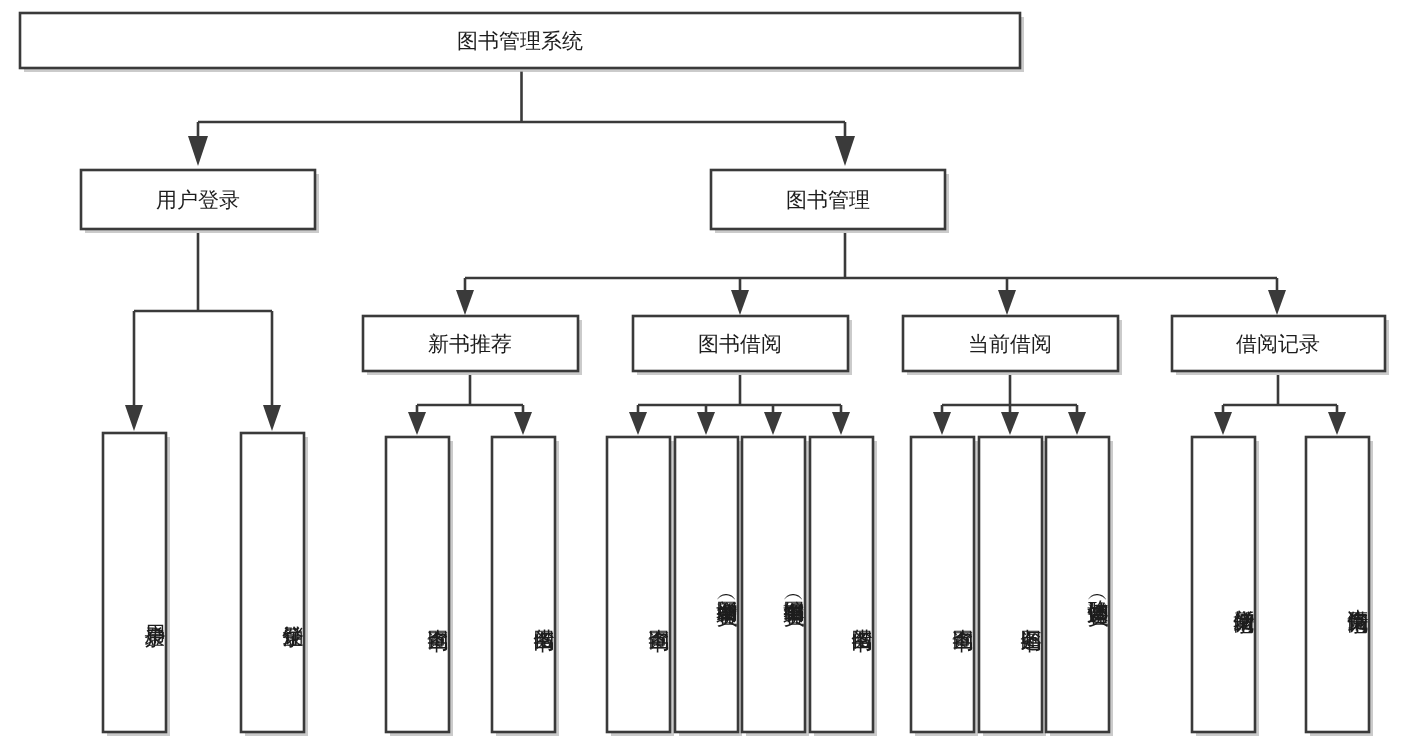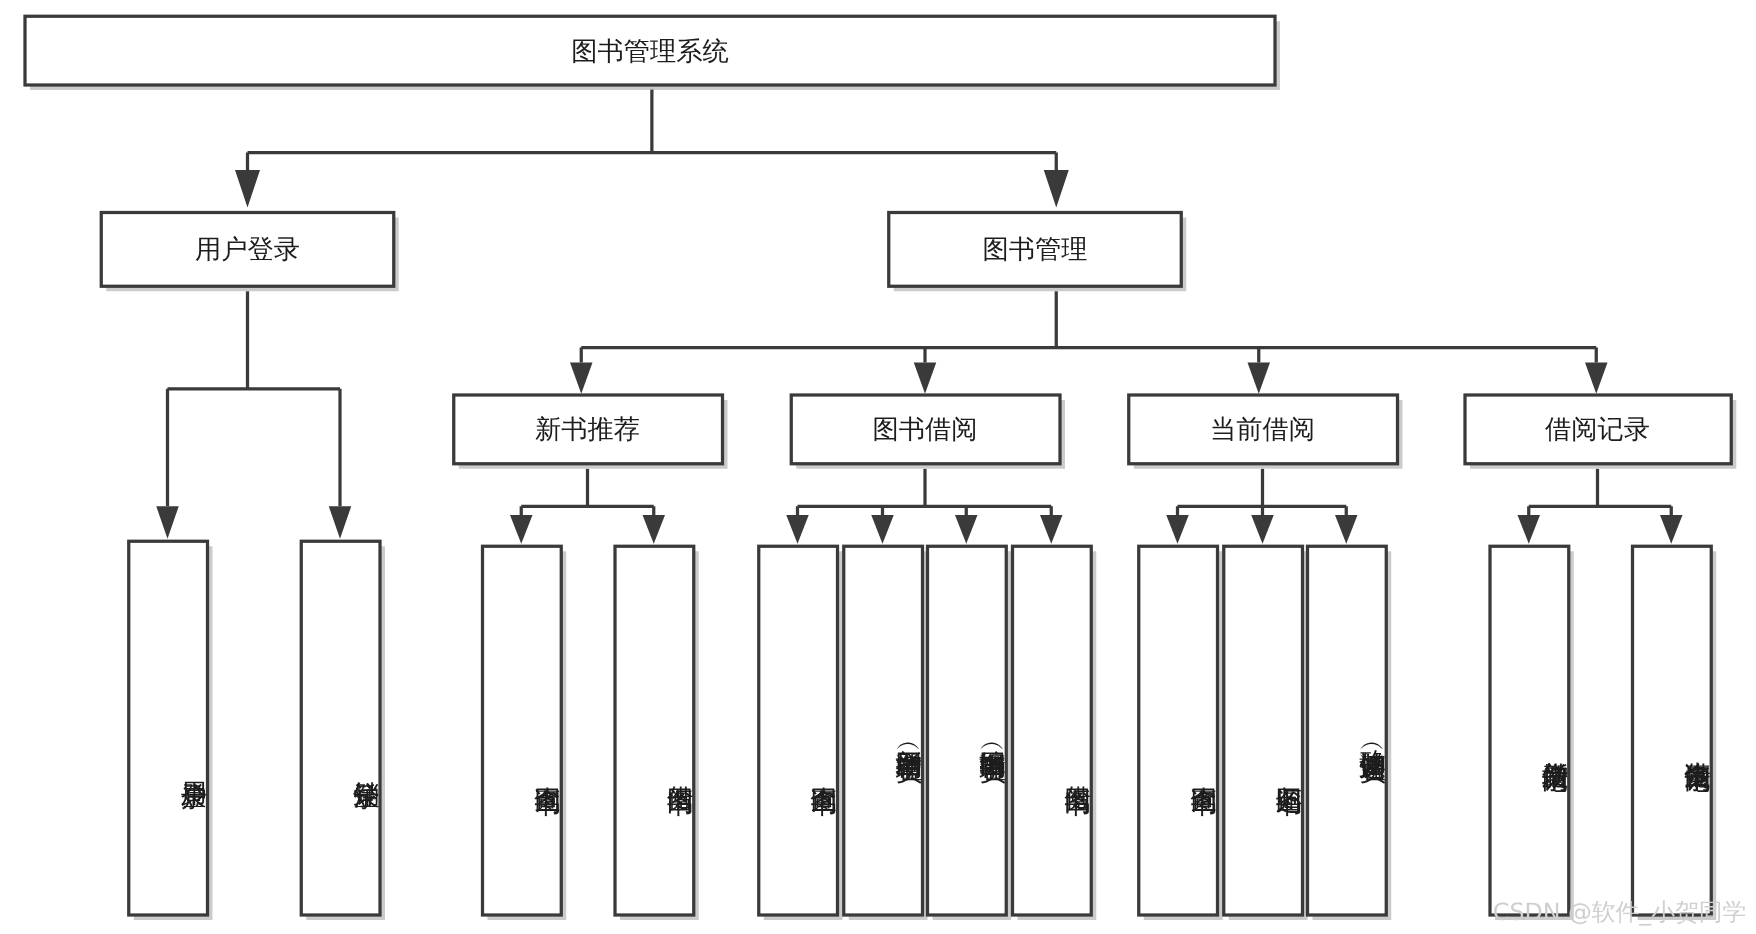--- a/index.html
+++ b/index.html
@@ -274,15 +274,14 @@
   <div class="v-label" style="left:742px; top:443px; width:63px; height:288px;">编辑图书（管理员）</div>
   <div class="v-label" style="left:810px; top:498px; width:63px; height:232px;">借阅图书</div>
 
   <div class="v-label" style="left:911px; top:498px; width:63px; height:232px;">查询图书</div>
   <div class="v-label" style="left:979px; top:498px; width:63px; height:232px;">归还图书</div>
   <div class="v-label" style="left:1046px; top:443px; width:63px; height:288px;">确认归还（管理员）</div>
 
   <div class="v-label" style="left:1192px; top:460px; width:63px; height:270px;">新增借阅记录</div>
   <div class="v-label" style="left:1306px; top:460px; width:63px; height:270px;">查询借阅记录</div>
 
-  <div class="watermark">CSDN @软件_小贺同学</div>
 
 </div>
 
 </body></html>

